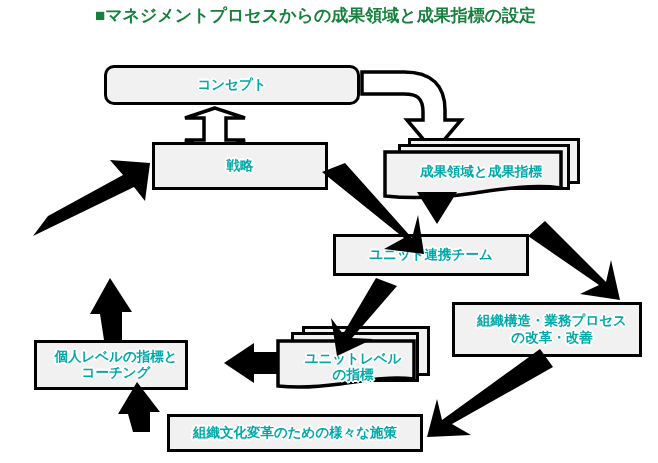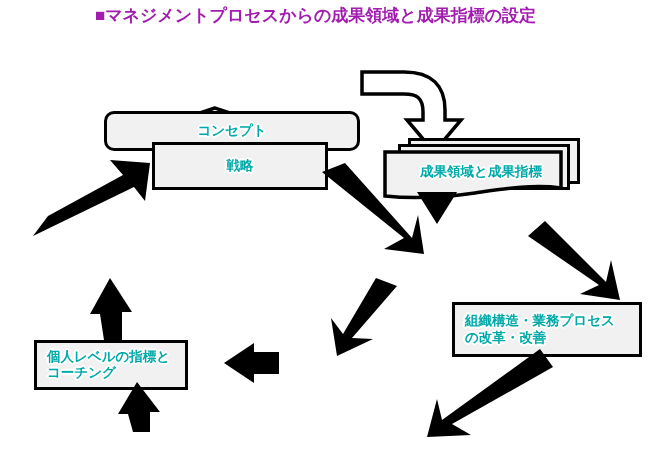--- a/index.html
+++ b/index.html
@@ -12,56 +12,56 @@
   }
   #stage{position:absolute;left:0;top:0;width:658px;height:463px;}
 
   
   .title{
     position:absolute;
     left:0;top:4px;width:631px;
     text-align:center;
     font-size:17px;
     font-weight:bold;
-    color:#a21caf;
+    color:#15803d;
     letter-spacing:0px;
     white-space:nowrap;
   }
 
   
   .arrows{position:absolute;left:0;top:0;width:658px;height:463px;}
   .arrows.under{z-index:1;}
   .arrows.over{z-index:3;}
 
   
   .node{
     position:absolute;
     z-index:2;
     box-sizing:border-box;
     background:#f1f1f1;
     border:3px solid #000000;
     display:flex;
     align-items:center;
   }
-  .node.rounded{border-radius:10px;margin-top:46px;}
+  .node.rounded{border-radius:10px;}
   .node .lbl{
     display:block;
     width:100%;
     color:#00A9A9;
     font-weight:bold;
     font-size:13.5px;
     line-height:1.22;
     white-space:pre-line;
     text-shadow:
       1.6px 0 #fff, -1.6px 0 #fff, 0 1.6px #fff, 0 -1.6px #fff,
       1.2px 1.2px #fff, -1.2px 1.2px #fff, 1.2px -1.2px #fff, -1.2px -1.2px #fff,
       2.2px 0 #fff, -2.2px 0 #fff, 0 2.2px #fff, 0 -2.2px #fff;
   }
   .node .lbl.center{text-align:center;}
-  .node .lbl.left{text-align:left;padding-left:10px;}
+  .node .lbl.left{text-align:center;padding-left:10px;}
 
   
   .stack{position:absolute;z-index:2;}
   .stack .sheet{
     position:absolute;
     box-sizing:border-box;
     background:#f1f1f1;
     border:3px solid #000000;
   }
   .stack .doc{
@@ -125,27 +125,44 @@
     <div class="sheet" style="left:28px;top:0px;width:172px;height:46px;"></div>
     <div class="sheet" style="left:18px;top:6px;width:172px;height:46px;"></div>
     <svg class="doc" viewBox="0 0 180 62" style="left:3px;top:12px;width:180px;height:62px;">
       <path d="M 2 2 L 178 2 L 178 38
                C 150 34 120 39 92 43
                C 64 47 30 49 2 46 Z" fill="#f1f1f1" stroke="#000000" stroke-width="3.5" stroke-linejoin="miter"></path>
     </svg>
     <div class="doclabel" style="left:16px;top:26px;width:170px;">成果領域と成果指標</div>
   </div>
 
+  <div class="node" style="left:333px;top:234px;width:196px;height:42px;">
+    <span class="lbl center">ユニット連携チーム</span>
+  </div>
 
   <div class="node" style="left:452px;top:302px;width:190px;height:55px;">
     <span class="lbl left">組織構造・業務プロセス
 の改革・改善</span>
   </div>
 
-
+  <div class="stack" style="left:276px;top:326px;width:168px;height:70px;">
+    <div class="sheet" style="left:26px;top:0px;width:128px;height:50px;"></div>
+    <div class="sheet" style="left:15px;top:6px;width:128px;height:50px;"></div>
+    <svg class="doc" viewBox="0 0 140 62" style="left:0px;top:13px;width:140px;height:62px;">
+      <path d="M 2 2 L 138 2 L 138 40
+               C 112 37 86 42 64 45
+               C 42 48 20 49 2 47 Z" fill="#f1f1f1" stroke="#000000" stroke-width="3.5" stroke-linejoin="miter"></path>
+    </svg>
+    <div class="doclabel" style="left:14px;top:25px;width:126px;">ユニットレベル
+の指標</div>
+  </div>
+
+  <div class="node" style="left:167px;top:414px;width:256px;height:38px;">
+    <span class="lbl center">組織文化変革のための様々な施策</span>
+  </div>
 
   <div class="node" style="left:34px;top:340px;width:154px;height:50px;">
     <span class="lbl left">個人レベルの指標と
 コーチング</span>
   </div>
 
 
   <svg class="arrows over" viewBox="0 0 658 463">
 
     <g>

